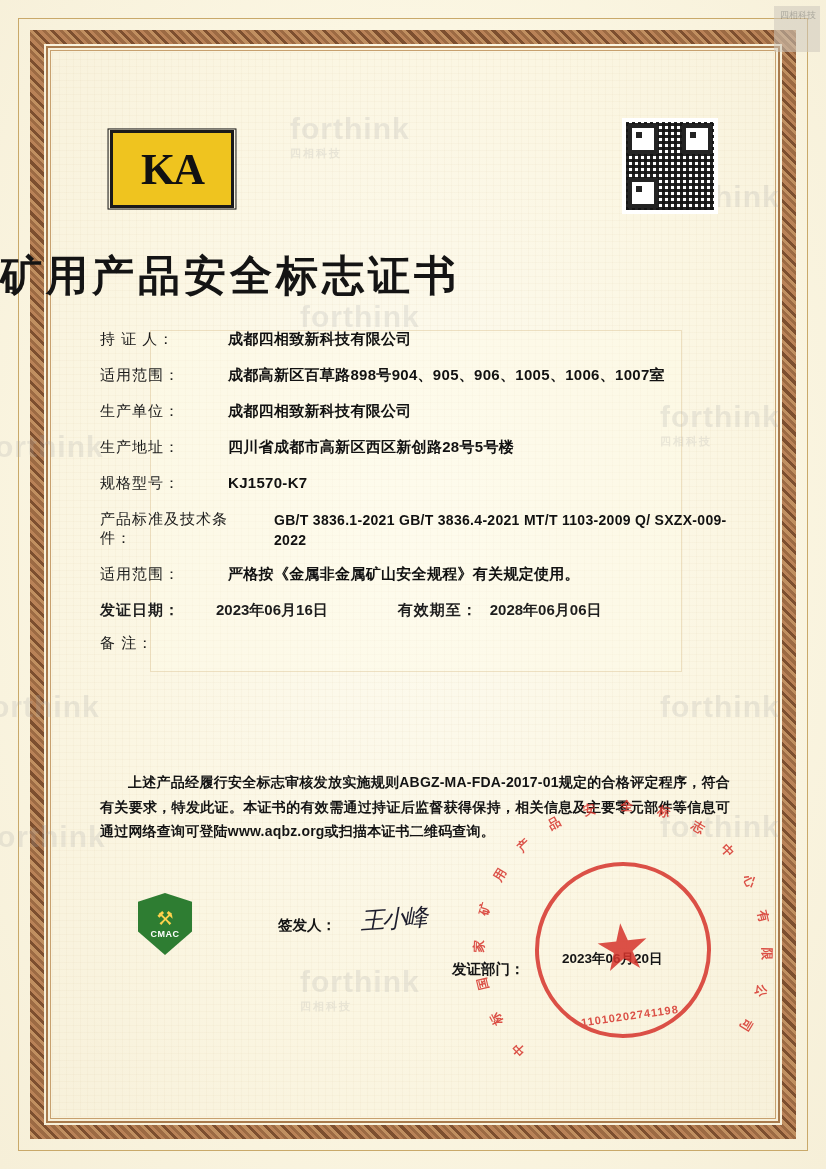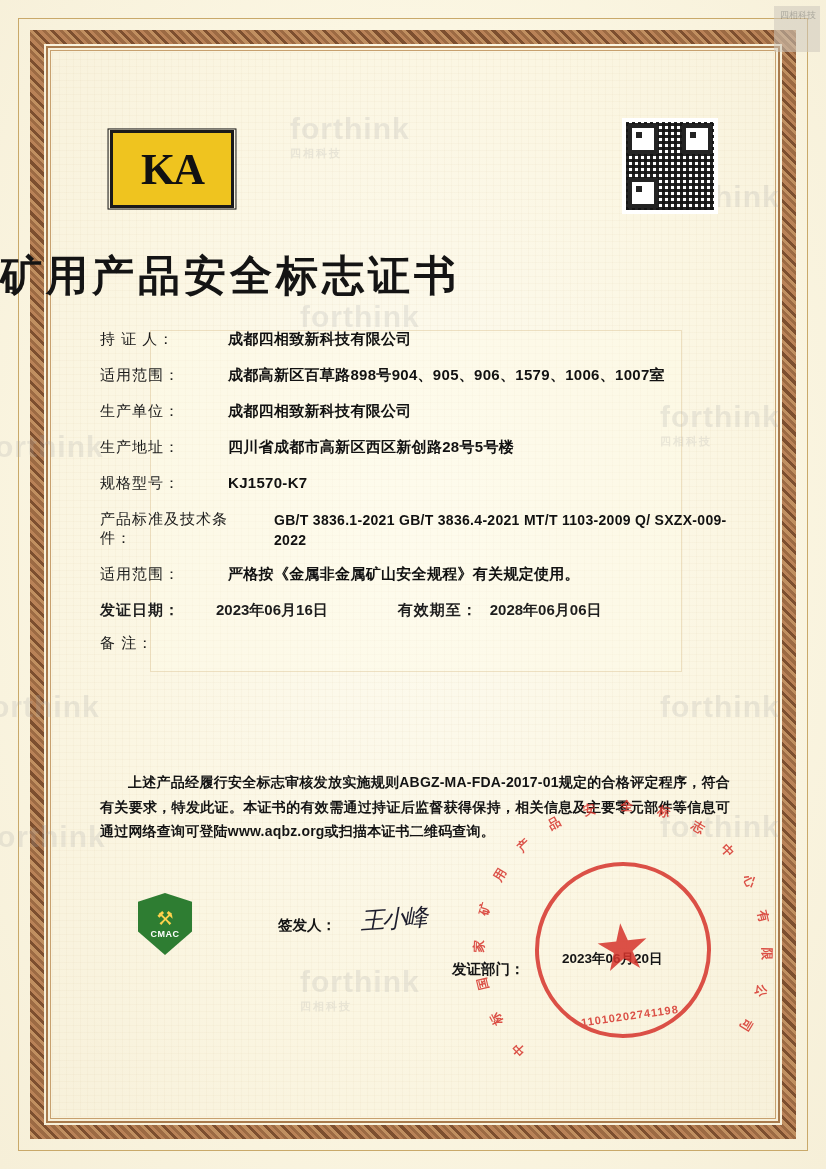--- a/index.html
+++ b/index.html
@@ -401,21 +401,21 @@
 
   <div class="fields">
 
     <div class="row">
       <div class="label">持 证 人：</div>
       <div class="value">成都四相致新科技有限公司</div>
     </div>
 
     <div class="row">
       <div class="label">适用范围：</div>
-      <div class="value">成都高新区百草路898号904、905、906、1579、1006、1007室</div>
+      <div class="value">成都高新区百草路898号904、905、906、1005、1006、1007室</div>
     </div>
 
     <div class="row">
       <div class="label">生产单位：</div>
       <div class="value">成都四相致新科技有限公司</div>
     </div>
 
     <div class="row">
       <div class="label">生产地址：</div>
       <div class="value">四川省成都市高新区西区新创路28号5号楼</div>

